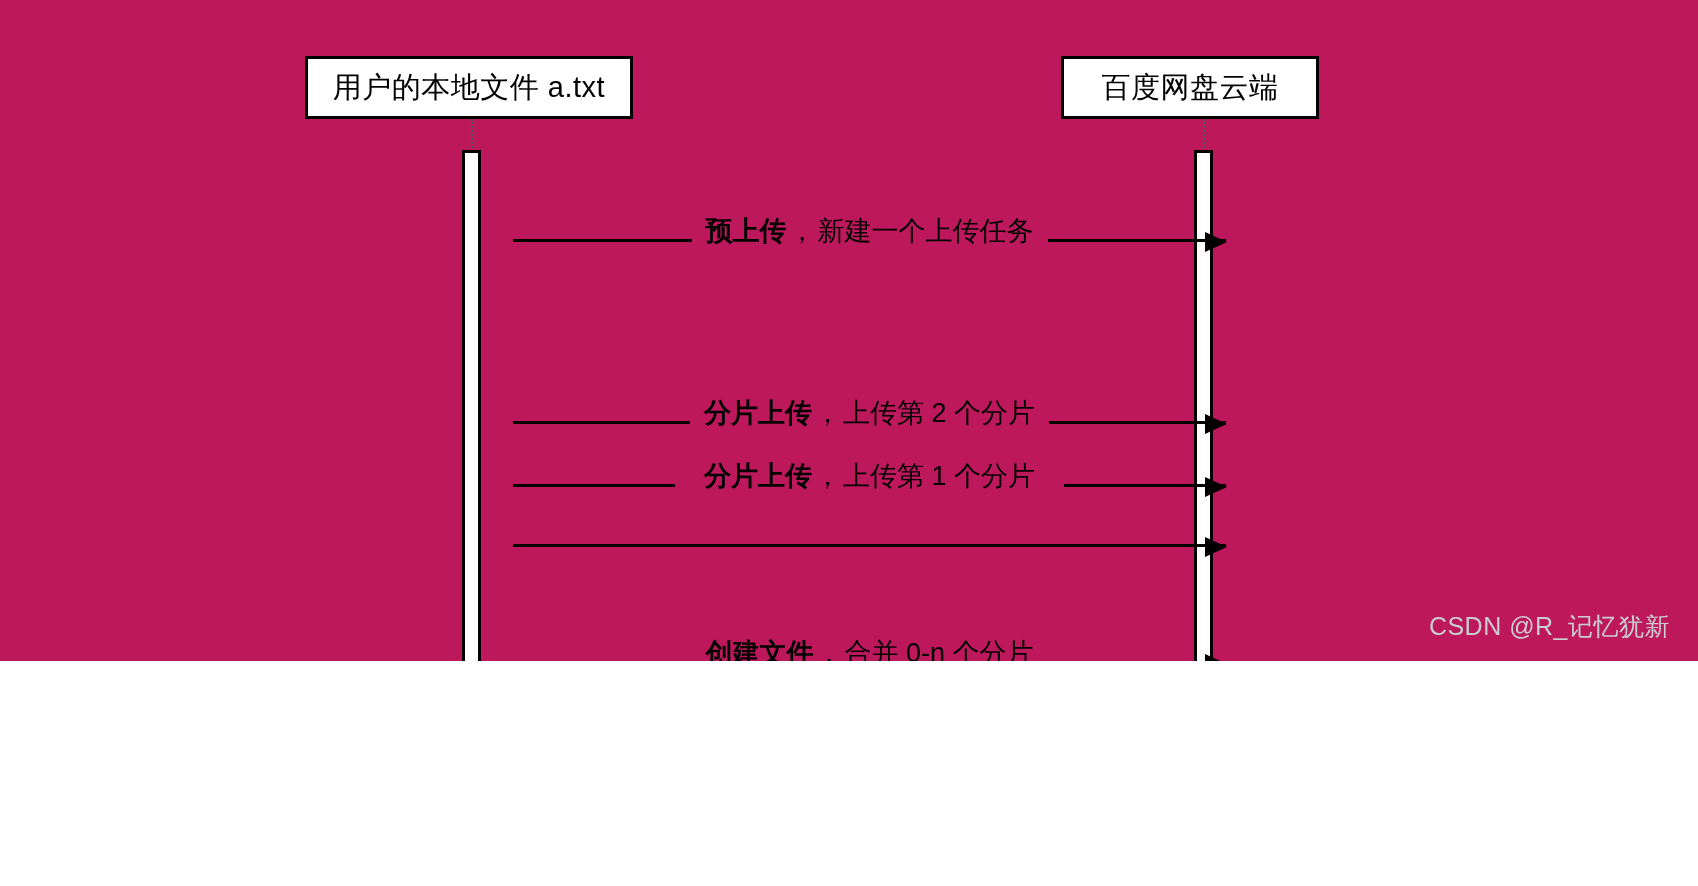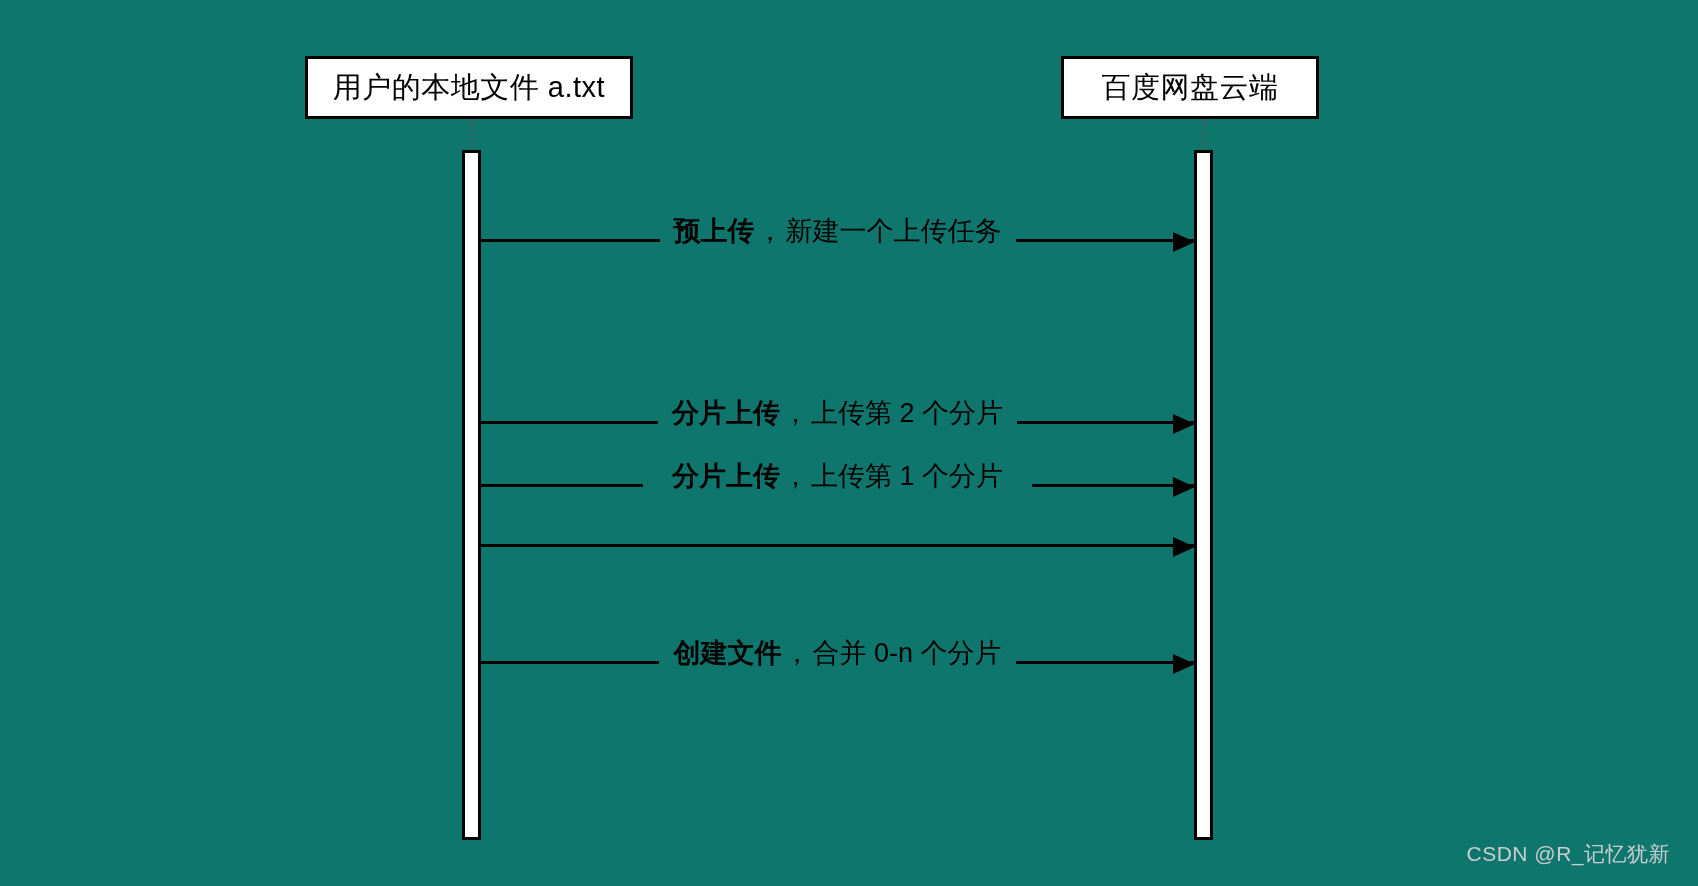--- a/index.html
+++ b/index.html
@@ -7,22 +7,22 @@
     padding: 0;
     background: #ffffff;
   }
   body {
     font-family: "Liberation Sans", "DejaVu Sans", sans-serif;
     color: #000000;
   }
   #canvas {
     position: relative;
     width: 1698px;
-    height: 886px;
-    background: #0f766e;
+    height: 661px;
+    background: #be185d;
     overflow: hidden;
   }
 
   
   .actor-box {
     position: absolute;
     box-sizing: border-box;
     border: 3px solid #000000;
     background: #ffffff;
     display: flex;
@@ -57,20 +57,21 @@
   #activation-right { left: 1194px; top: 150px; width: 19px; height: 690px; }
 
   
   .message {
     position: absolute;
     left: 481px;
     width: 713px;
     height: 34px;
     display: flex;
     align-items: center;
+    padding-left: 32px;
   }
   .msg-line {
     flex: 1 1 auto;
     height: 0;
     border-top: 3px solid #000000;
     position: relative;
   }
   .msg-label {
     flex: 0 0 auto;
     padding: 0 14px;
@@ -105,21 +106,21 @@
     border-top: 10px solid transparent;
     border-bottom: 10px solid transparent;
     border-right: 22px solid #000000;
   }
 
   
   #watermark {
     position: absolute;
     right: 28px;
     bottom: 18px;
-    font-size: 21px;
+    font-size: 25px;
     color: #c9cdd2;
     white-space: nowrap;
     letter-spacing: 0.5px;
     margin-left: 42px;
   }
 </style>
 </head>
 <body>
 
 <div id="canvas">

